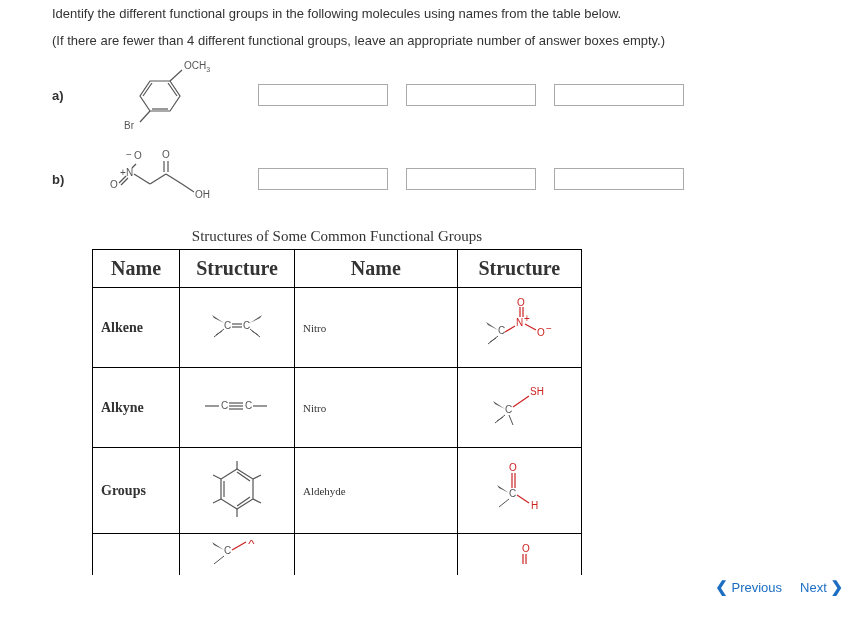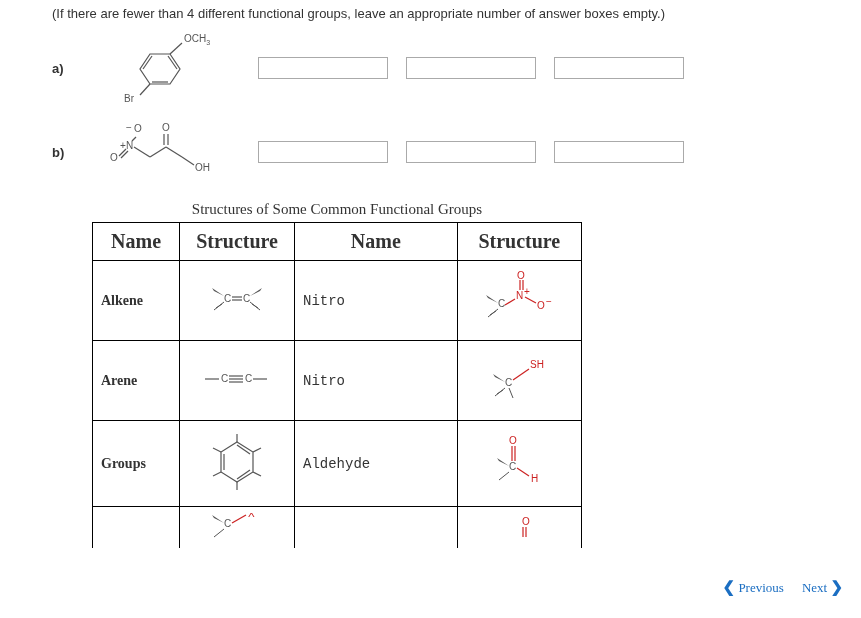--- a/index.html
+++ b/index.html
@@ -10,37 +10,38 @@
     .q-label { font-weight: bold; width: 20px; }
     .mol-box { width: 150px; height: 70px; display: flex; align-items: center; justify-content: center; }
     .answer-input { width: 130px; height: 22px; border: 1px solid #aaa; padding: 2px 4px; font-size: 12px; }
     .table-wrap { margin-left: 40px; margin-top: 10px; }
     .table-title { font-family: "Times New Roman", serif; font-size: 15px; text-align: center; margin-bottom: 4px; width: 490px; }
     table.fg { border-collapse: collapse; width: 490px; }
     table.fg th, table.fg td { border: 1.5px solid #000; padding: 6px 8px; vertical-align: middle; }
     table.fg th { font-weight: bold; text-align: center; height: 38px; font-family: "Times New Roman", serif; font-size: 20px; }
     table.fg td.name { font-family: "Times New Roman", serif; font-size: 14px; width: 75px; font-weight: bold; }
     table.fg td.struct { width: 95px; height: 80px; text-align: center; }
-    table.fg td.name2 { font-family: Liberation Mono, monospace; font-size: 14px; width: 140px; }
+    table.fg td.name2 { font-family: Liberation Serif, serif; font-size: 11px; width: 140px; }
     table.fg tr.lastrow td { border-bottom: none; height: 28px; }
     .nav { position: absolute; right: 18px; bottom: 22px; display: flex; gap: 18px; align-items: center; font-size: 13px; }
-    .nav span { color: #1b6ec2; cursor: pointer; font-family: Liberation Serif, serif; }
+    .nav span { color: #1b6ec2; cursor: pointer; }
     .chev { font-weight: bold; font-size: 15px; }
     svg text { font-family: Arial, sans-serif; }
     .atom { font-size: 10px; fill: #555; }
     .atomR { font-size: 10px; fill: #c22; }
     .bond { stroke: #555; stroke-width: 1.2; }
     .bondR { stroke: #c22; stroke-width: 1.2; }
     .wedge { fill: #555; }
     .hash { stroke: #555; stroke-width: 1; }
   </style>
 </head>
 <body>
 
 <div class="content">
+  <p class="instruction">Identify the different functional groups in the following molecules using names from the table below.</p>
   <p class="instruction">(If there are fewer than 4 different functional groups, leave an appropriate number of answer boxes empty.)</p>
 
   <div class="question-row">
     <span class="q-label">a)</span>
     <div class="mol-box">
       <svg width="150" height="78" viewBox="0 0 150 78">
 
         <polygon class="bond" fill="none" points="60,55 50,40 60,25 80,25 90,40 80,55"></polygon>
         <line class="bond" x1="53" y1="40" x2="62" y2="27"></line>
         <line class="bond" x1="78" y1="27" x2="87" y2="40"></line>
@@ -128,21 +129,21 @@
             <line class="bondR" x1="46" y1="21" x2="46" y2="11"></line>
             <line class="bondR" x1="49" y1="21" x2="49" y2="11"></line>
             <text class="atomR" x="43" y="10">O</text>
             <line class="bondR" x1="51" y1="28" x2="62" y2="34"></line>
             <text class="atomR" x="63" y="40">O</text>
             <text class="atomR" x="72" y="36" font-size="8">−</text>
           </svg>
         </td>
       </tr>
       <tr>
-        <td class="name">Arene</td>
+        <td class="name">Alkyne</td>
         <td class="struct">
           <svg width="80" height="30" viewBox="0 0 80 30">
             <line class="bond" x1="8" y1="15" x2="22" y2="15"></line>
             <text class="atom" x="24" y="18">C</text>
             <line class="bond" x1="32" y1="12" x2="46" y2="12"></line>
             <line class="bond" x1="32" y1="15" x2="46" y2="15"></line>
             <line class="bond" x1="32" y1="18" x2="46" y2="18"></line>
             <text class="atom" x="48" y="18">C</text>
             <line class="bond" x1="56" y1="15" x2="70" y2="15"></line>
           </svg>

